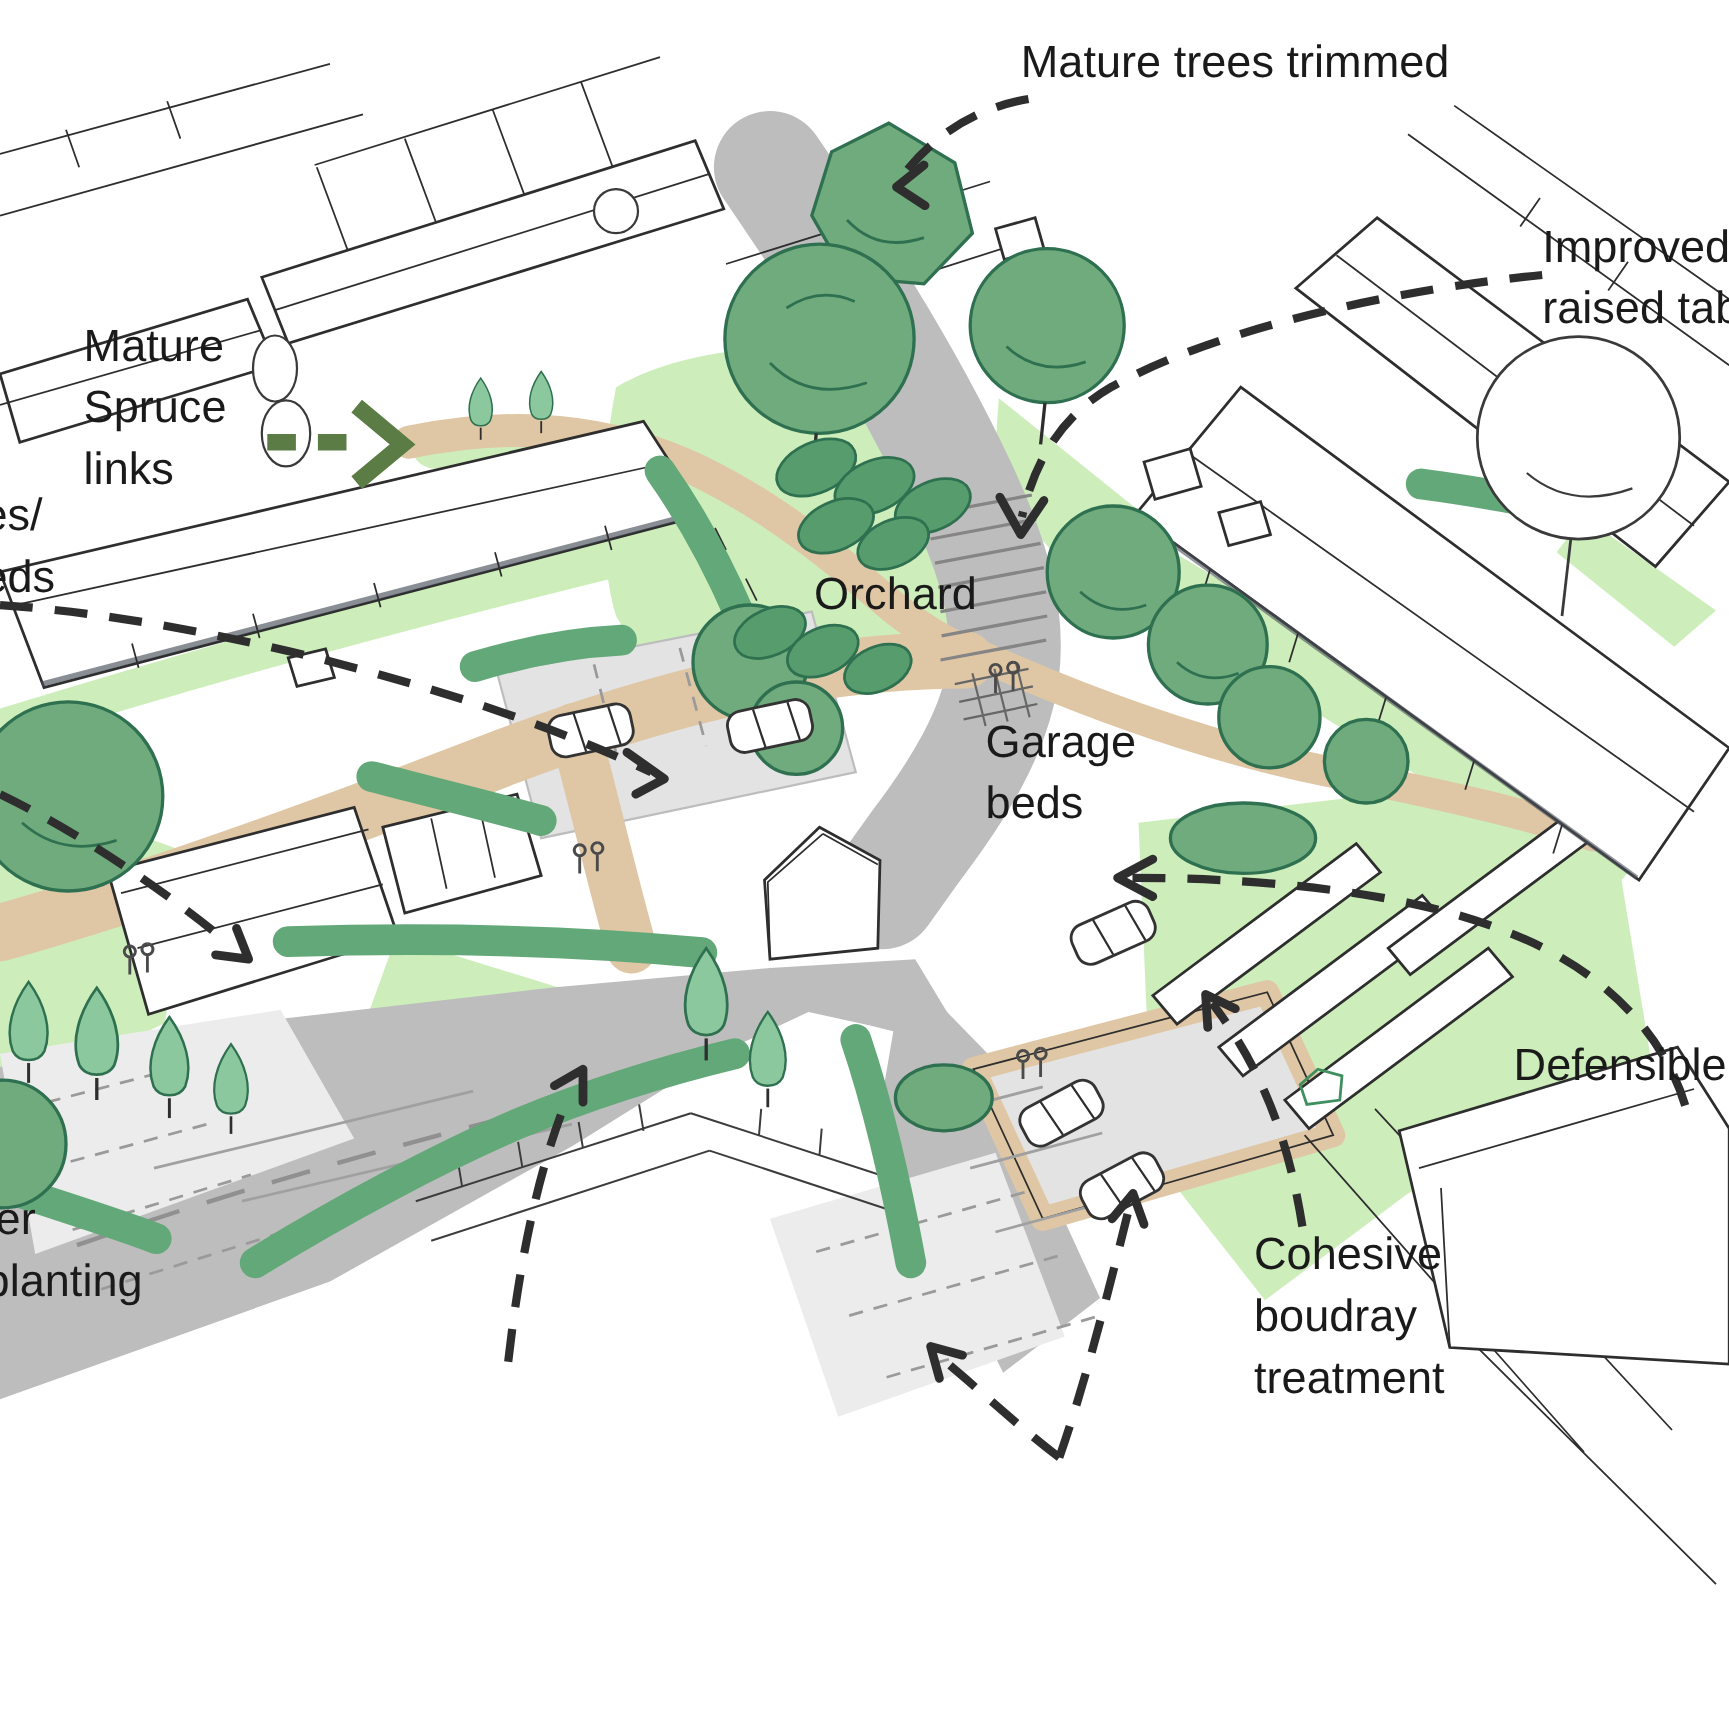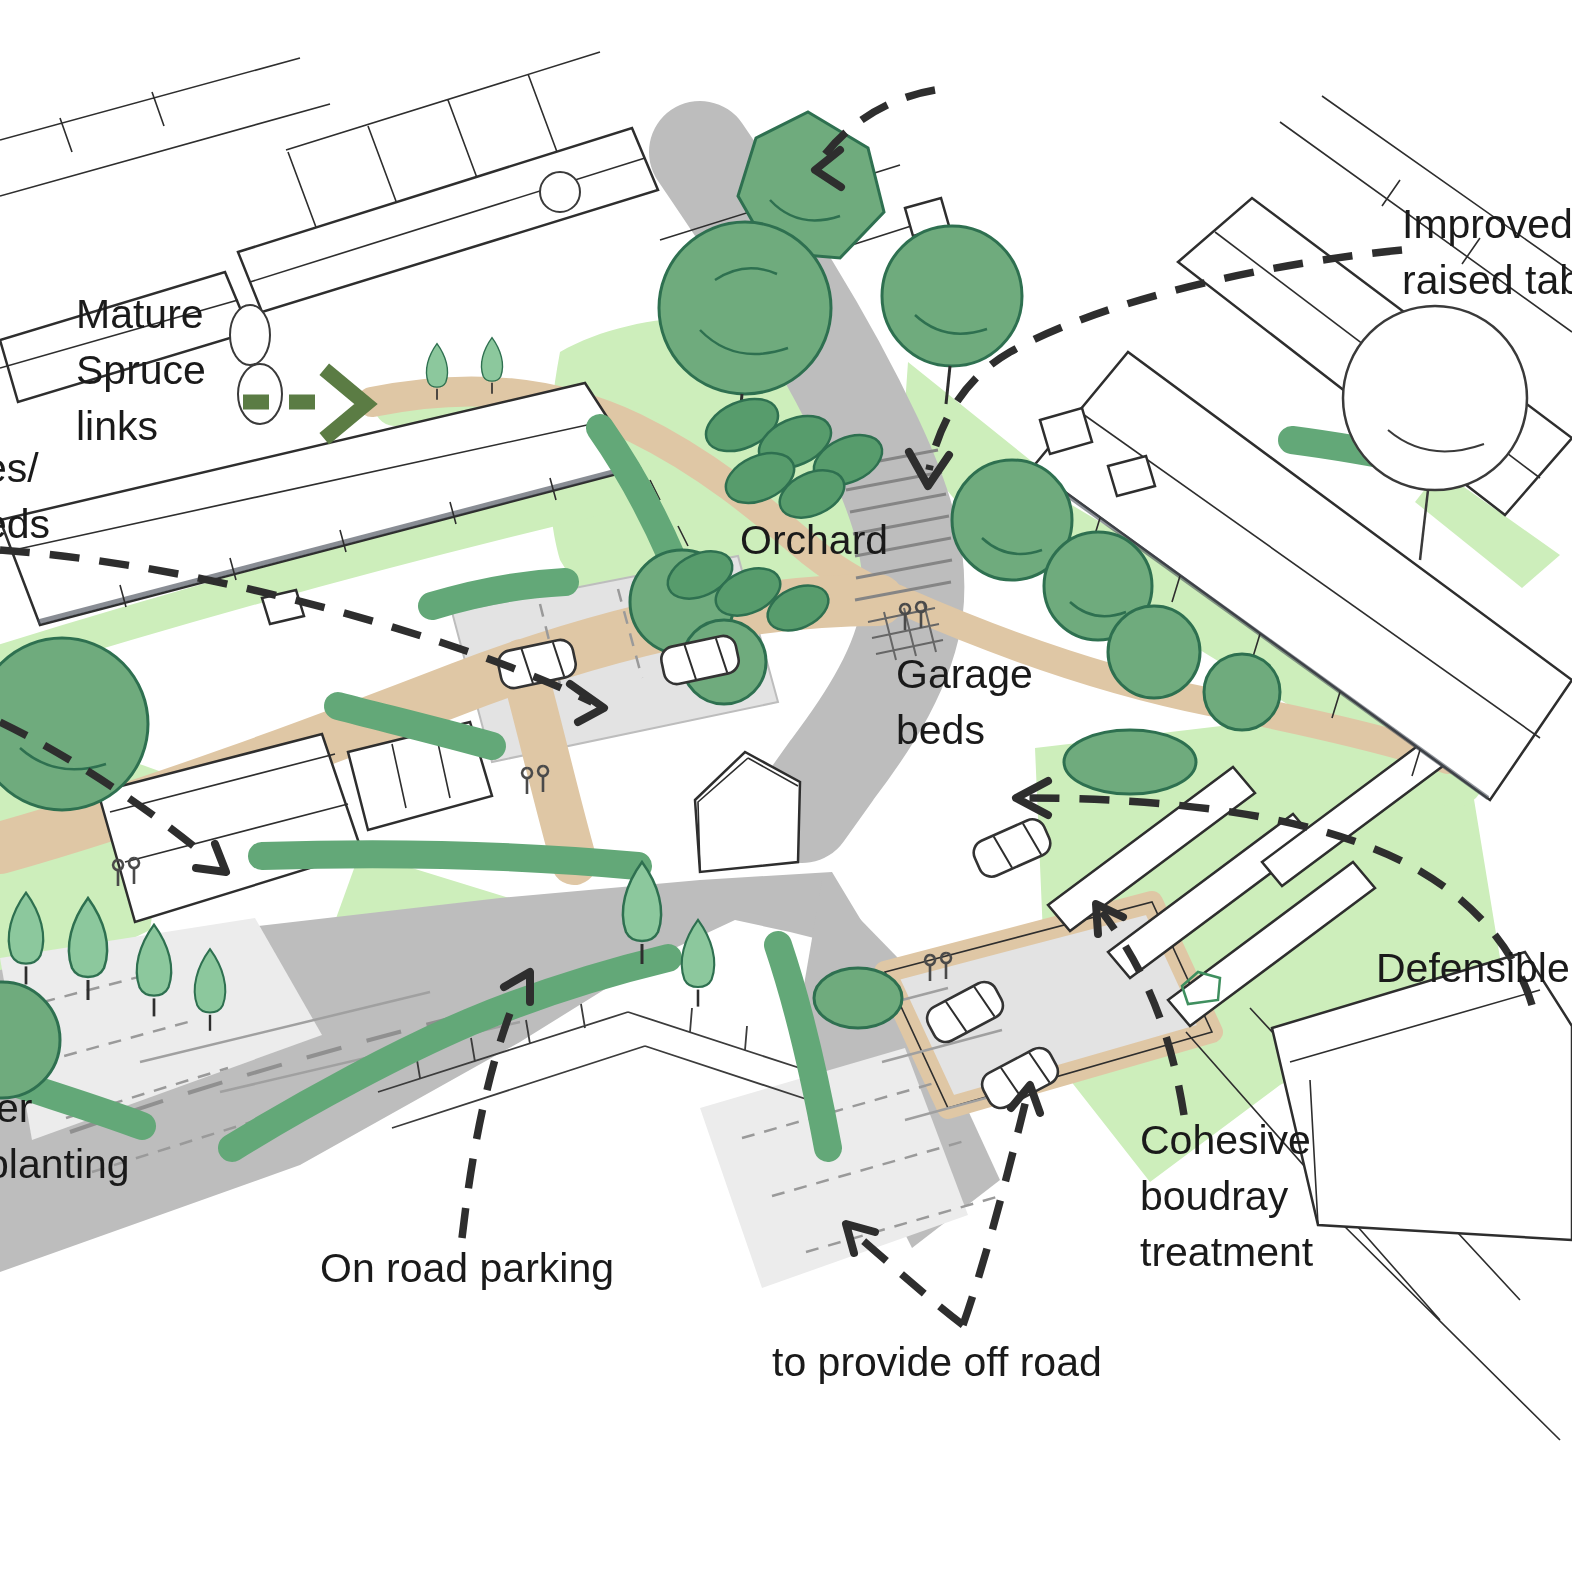--- a/index.html
+++ b/index.html
@@ -310,20 +310,21 @@
       <path class="ann-head" d="M504 987 L530 972 L530 1002"></path>
     </g>
     <g>
       <path class="greenarrow" stroke-width="15" stroke-dasharray="26 20" d="M243 402 L332 402"></path>
       <path class="greenarrow" stroke-width="15" stroke-linecap="square" d="M330 374 L366 404 L330 434"></path>
     </g>
   </g>
 </svg>
 
 <div class="ann-label" style="left:928px;top:28px">
+  <div>Mature trees trimmed</div>
 </div>
 <div class="ann-label" style="left:1402px;top:196px">
   <div>Improved</div>
   <div>raised tab</div>
 </div>
 <div class="ann-label" style="left:76px;top:286px">
   <div>Mature</div>
   <div>Spruce</div>
   <div>links</div>
 </div>
@@ -344,17 +345,15 @@
 <div class="ann-label" style="left:0px;top:1080px">
   <div style="margin-left:-4px">er</div>
   <div style="margin-left:-14px">planting</div>
 </div>
 <div class="ann-label" style="left:1140px;top:1112px">
   <div>Cohesive</div>
   <div>boudray</div>
   <div>treatment</div>
 </div>
 <div class="ann-label" style="left:320px;top:1240px">
-  <div>On road parking</div>
 </div>
 <div class="ann-label" style="left:772px;top:1334px">
-  <div>to provide off road</div>
 </div>
 
 </body></html>

